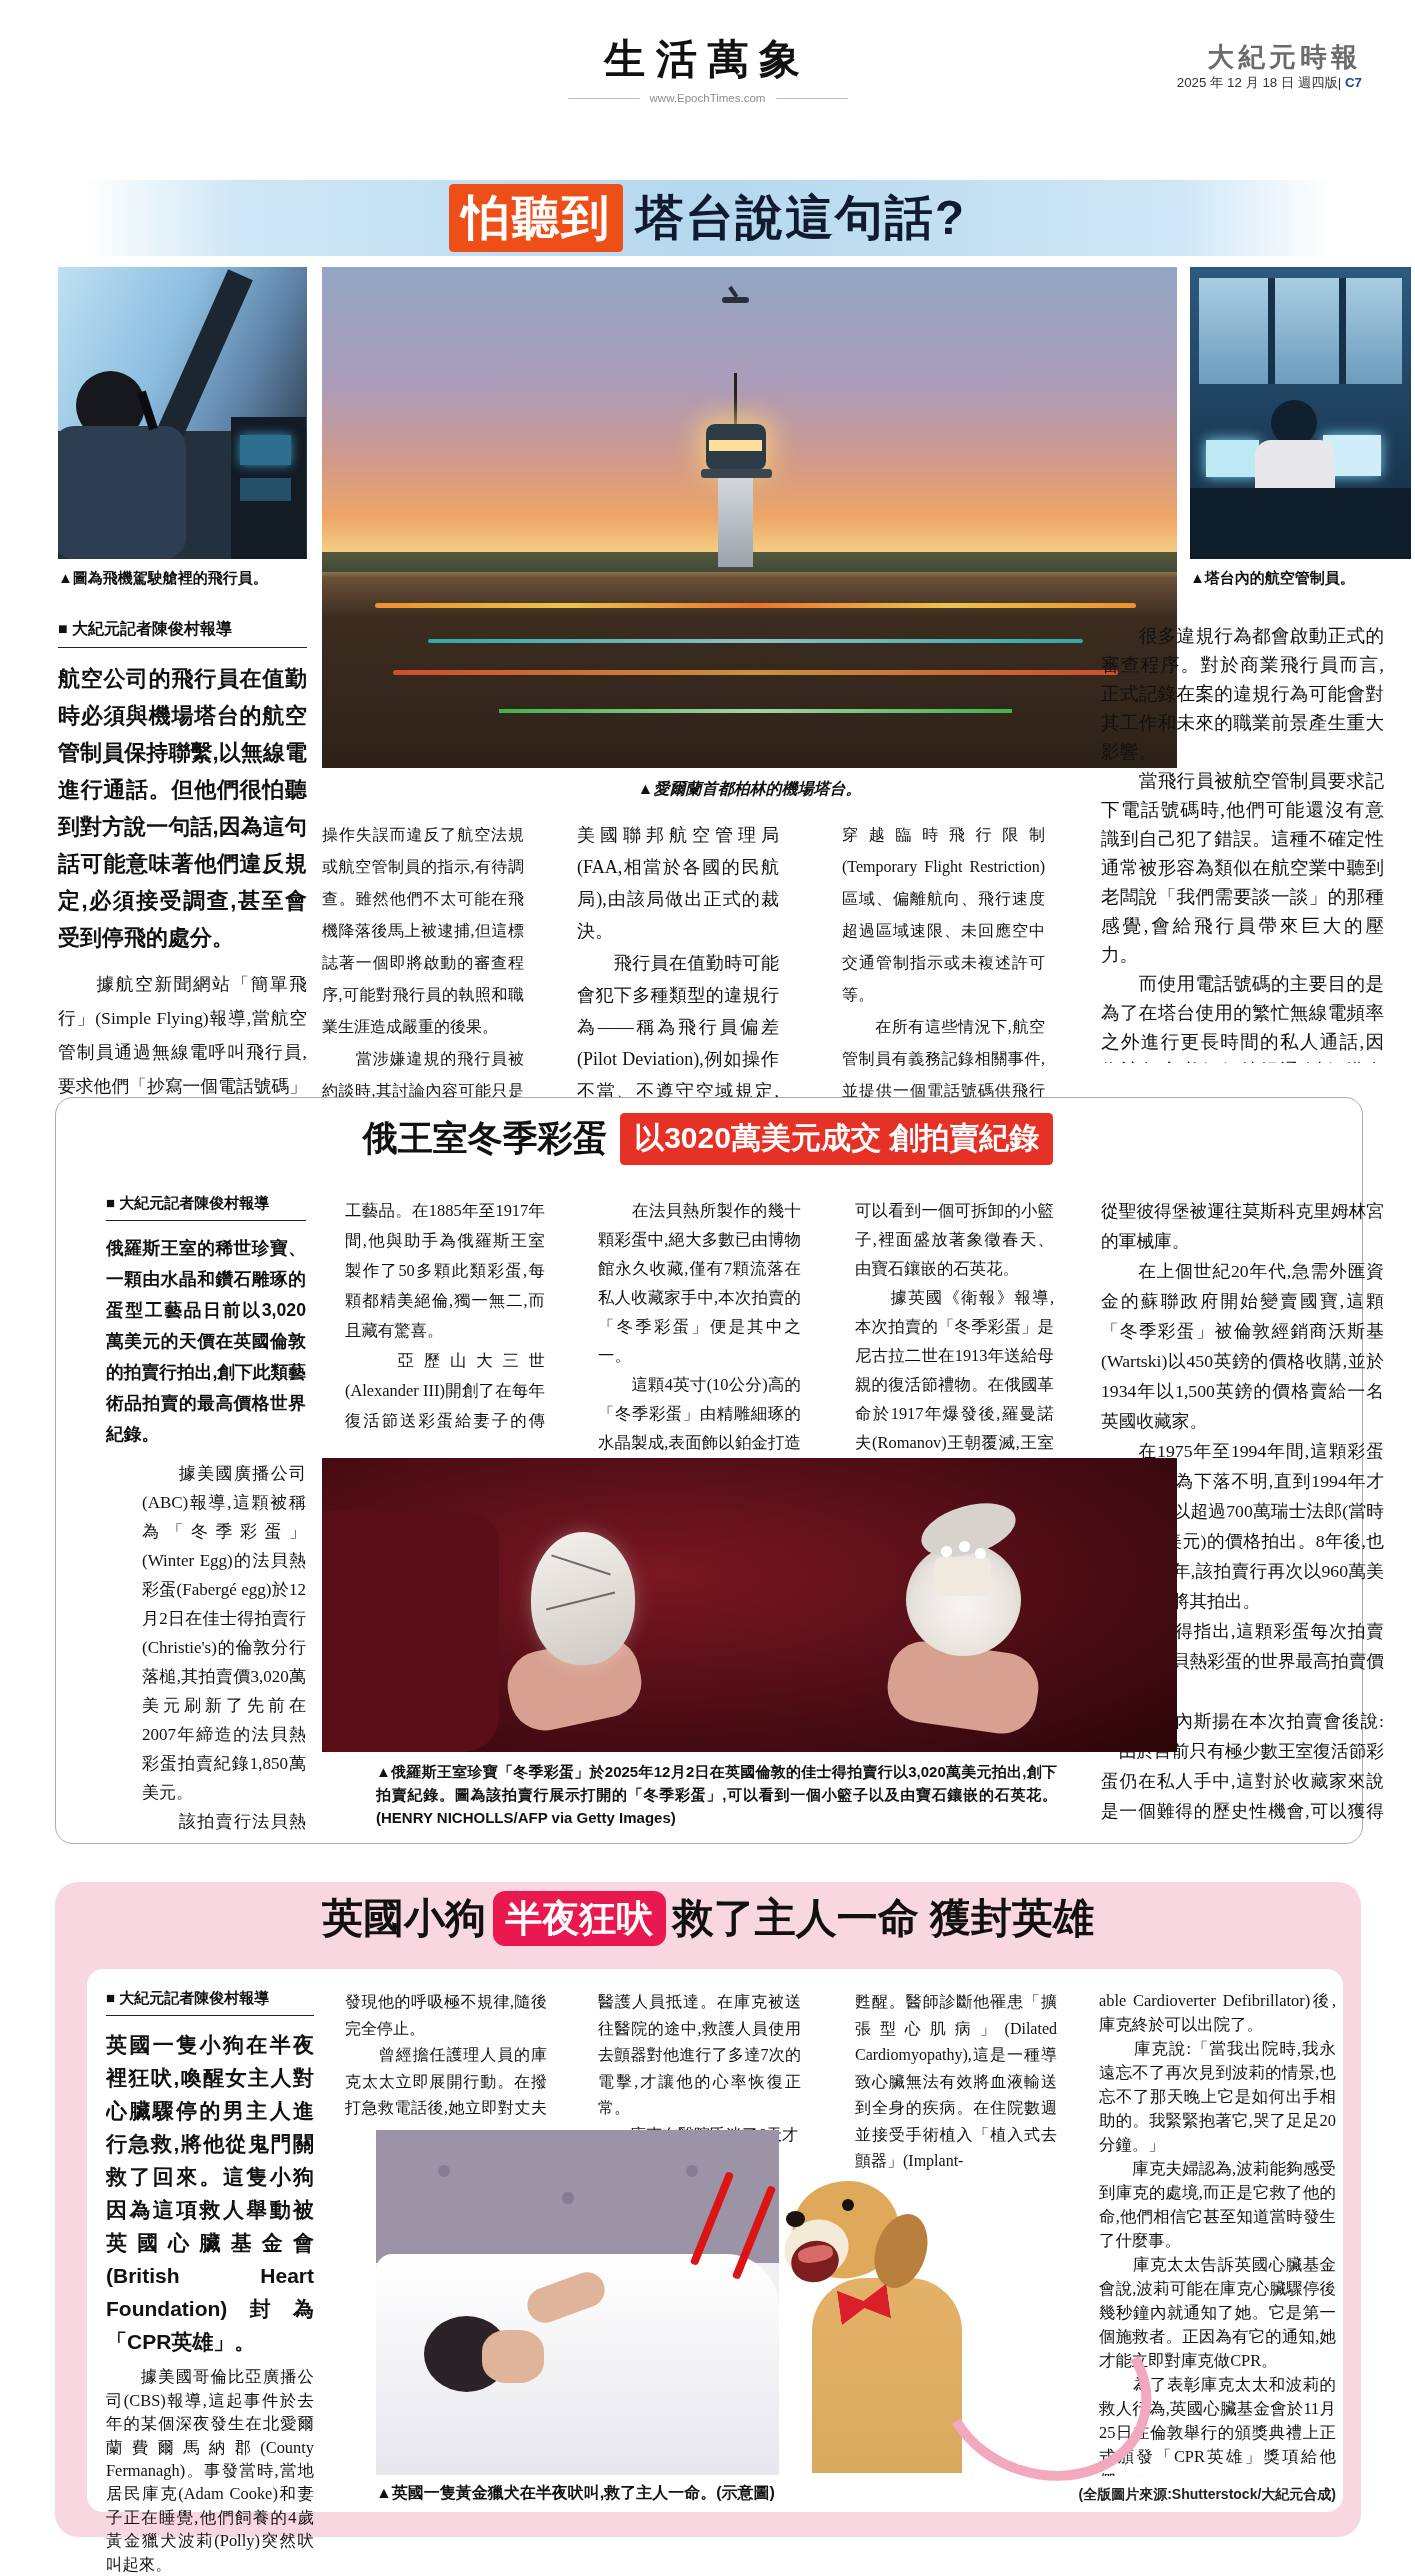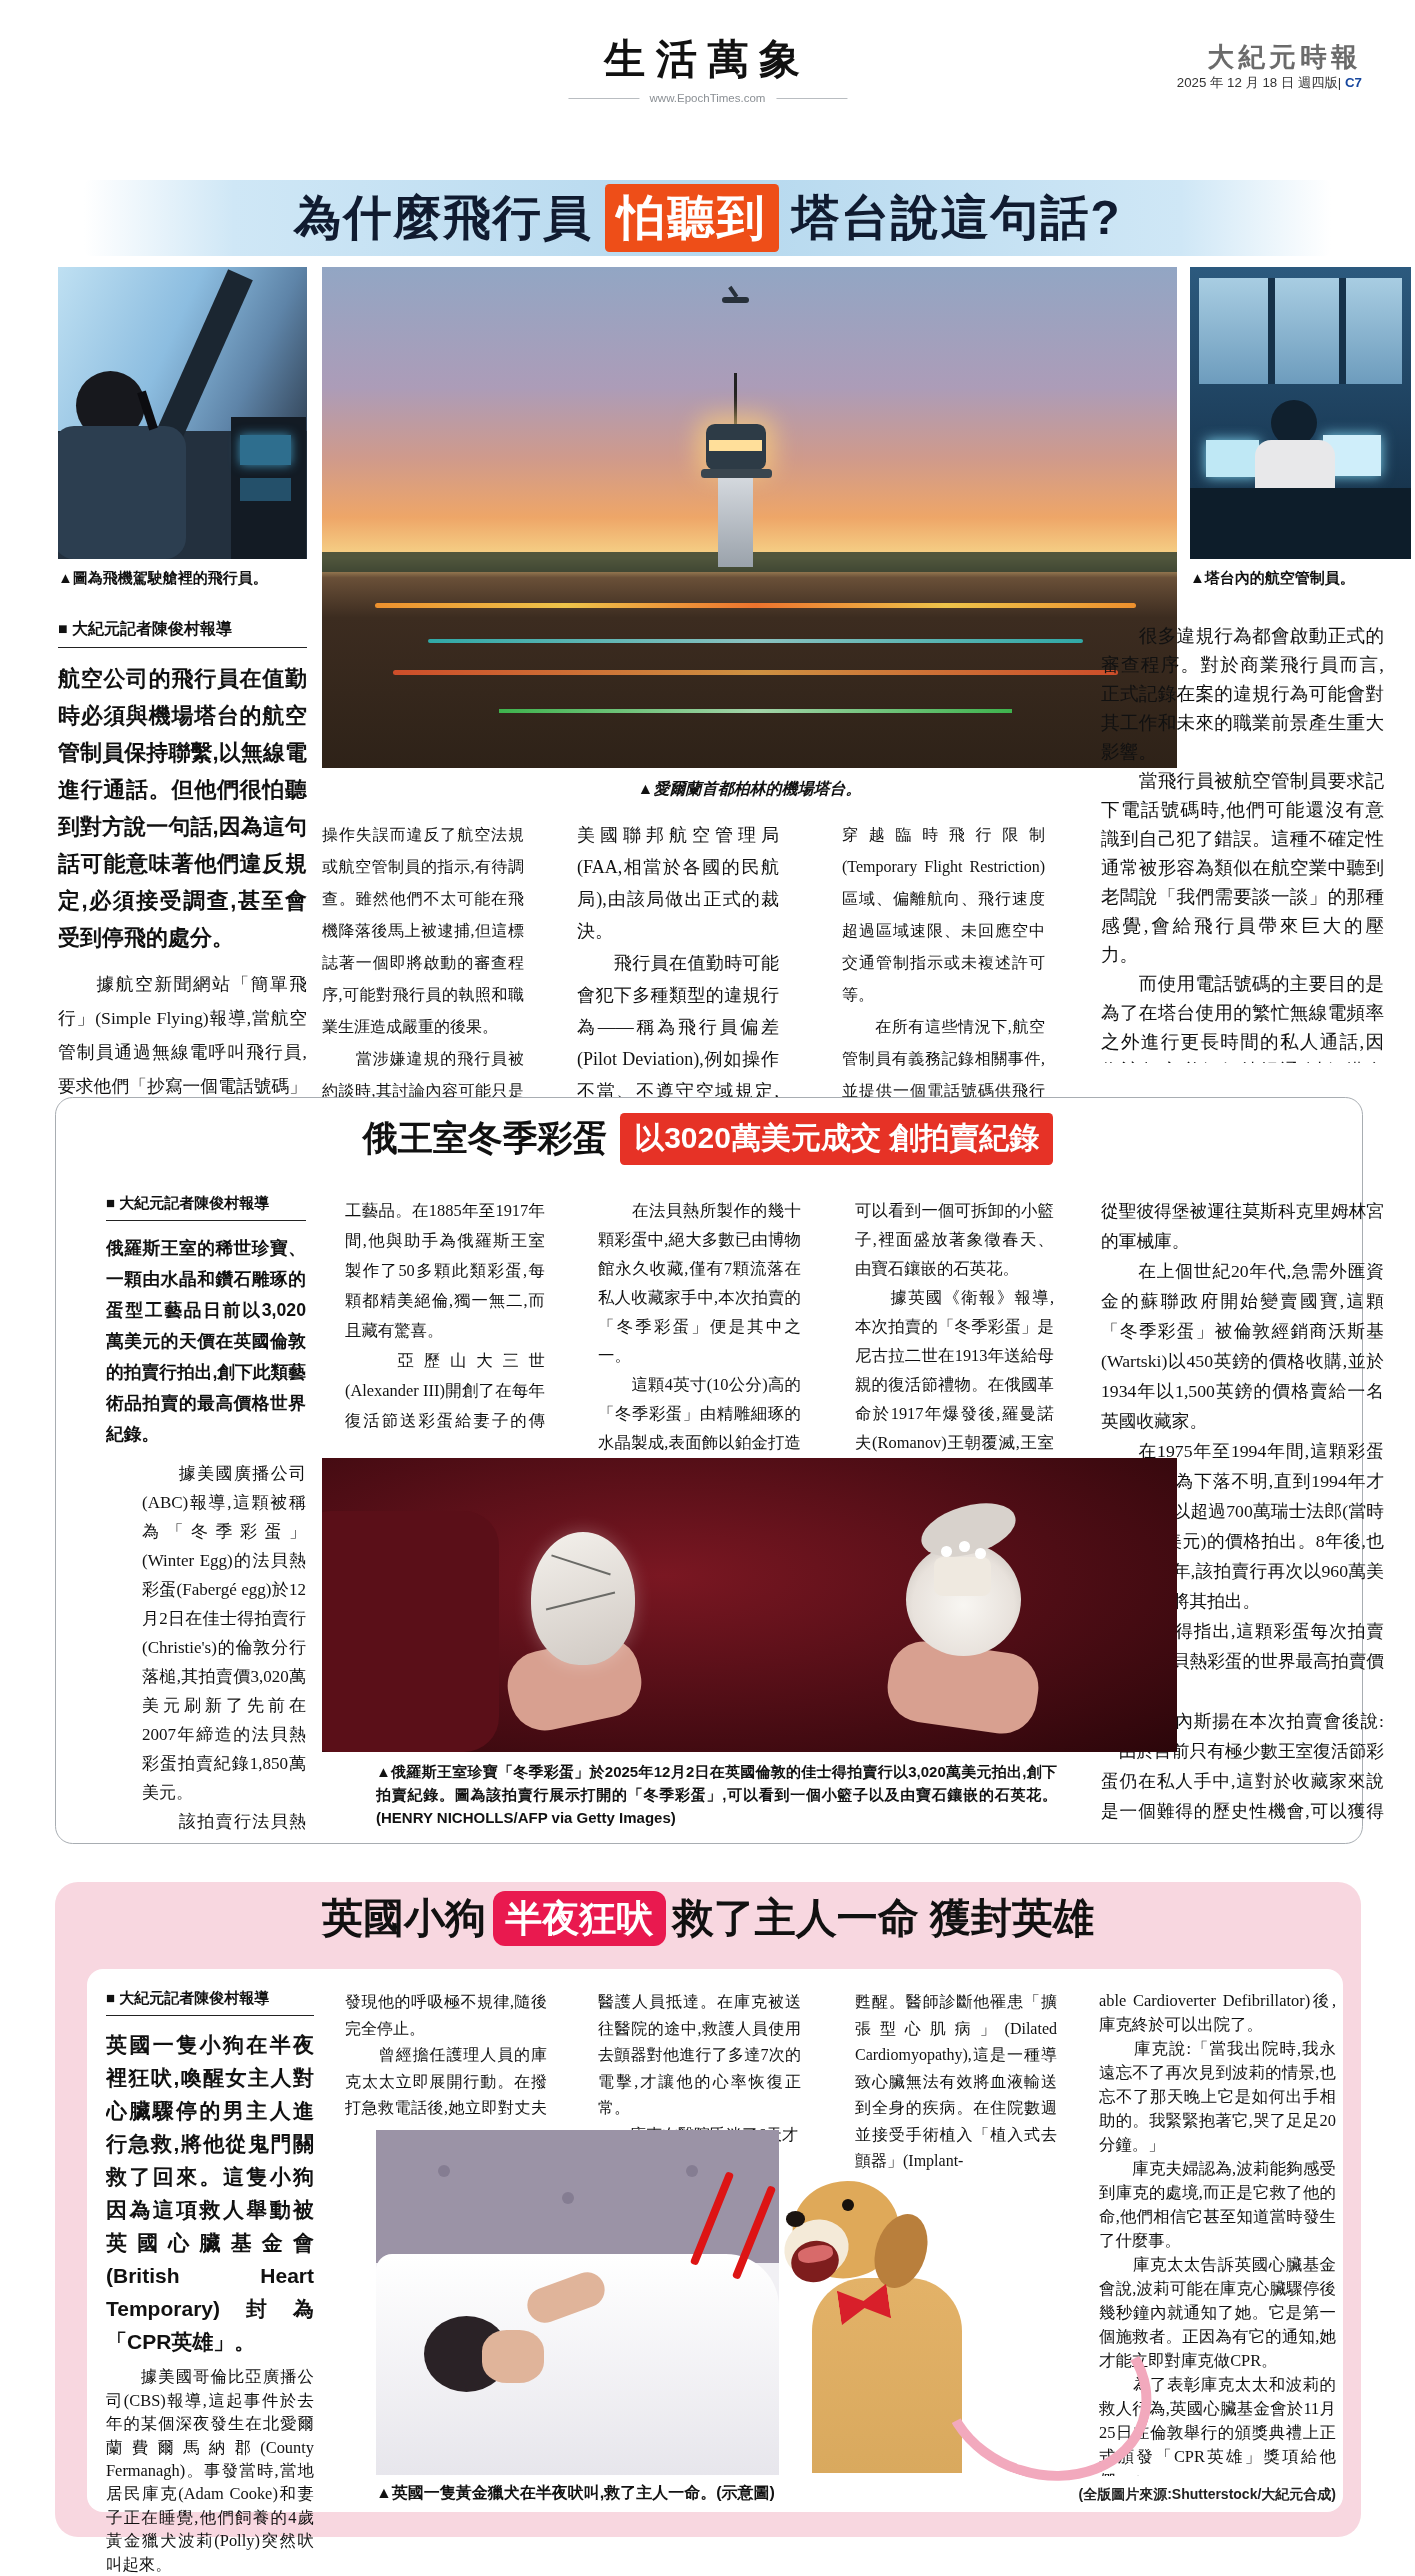--- a/index.html
+++ b/index.html
@@ -50,21 +50,20 @@
     <span>www.EpochTimes.com</span>
     <div class="wline"></div>
   </div>
   <div class="abs logo">大紀元時報</div>
   <div class="abs dateline">
     <span>2025 年 12 月 18 日 週四版|</span>
     <span class="pageno">C7</span>
   </div>
 
   <div class="abs h1band">
-    <span class="h1t">為什麼飛行員</span>
     <span class="h1t hlbox" style="background:#ee4e18;">怕聽到</span>
     <span class="h1t">塔台說這句話?</span>
   </div>
 
   <div class="abs ph" style="left:58px;top:267px;width:249px;height:292px;background:#23303e;">
     <div class="shape" style="left:0;top:0;width:249px;height:164px;background:linear-gradient(115deg,#bfe0f2 0%,#8cbde0 45%,#5e84a8 75%,#34465a 100%);"></div>
     <div class="shape" style="left:133px;top:0;width:26.5px;height:177px;background:#1b2631;transform:rotate(24deg);"></div>
     <div class="shape" style="left:17.7px;top:104px;width:69px;height:69px;border-radius:50%;background:#17181d;"></div>
     <div class="shape" style="left:-5.3px;top:159px;width:133px;height:133px;border-radius:21px;background:#2c3e50;"></div>
     <div class="shape" style="left:85px;top:124px;width:8.8px;height:39px;background:#0c0c10;transform:rotate(-18deg);"></div>
@@ -161,21 +160,21 @@
 
   <div class="abs box3"></div>
   <div class="abs panel3"></div>
   <div class="abs h3row">
     <span class="h3t">英國小狗</span>
     <span class="h3box">半夜狂吠</span>
     <span class="h3t">救了主人一命 獲封英雄</span>
   </div>
   <div class="abs" style="left:106px;top:1989px;width:208px;">
     <div class="byline" style="font-size:15px;">■ 大紀元記者陳俊村報導</div>
-    <div class="txt sans" style="font-size:21px;line-height:33px;font-weight:bold;">英國一隻小狗在半夜裡狂吠,喚醒女主人對心臟驟停的男主人進行急救,將他從鬼門關救了回來。這隻小狗因為這項救人舉動被英國心臟基金會(British Heart Temporary)封為「CPR英雄」。</div>
+    <div class="txt sans" style="font-size:21px;line-height:33px;font-weight:bold;">英國一隻小狗在半夜裡狂吠,喚醒女主人對心臟驟停的男主人進行急救,將他從鬼門關救了回來。這隻小狗因為這項救人舉動被英國心臟基金會(British Heart Foundation)封為「CPR英雄」。</div>
     <div class="txt serif" style="margin-top:7px;font-size:16.4px;line-height:23.4px;height:265px;">　　據美國哥倫比亞廣播公司(CBS)報導,這起事件於去年的某個深夜發生在北愛爾蘭費爾馬納郡(County Fermanagh)。事發當時,當地居民庫克(Adam Cooke)和妻子正在睡覺,他們飼養的4歲黃金獵犬波莉(Polly)突然吠叫起來。
 　　波莉平時都安靜地睡過整夜,但這次卻發出異常的吠叫聲,驚醒了睡夢中的庫克太太。她轉身看向睡在身旁的丈夫時,</div>
   </div>
   <div class="abs txt serif" style="left:345px;top:1989px;width:202px;height:133px;font-size:16px;line-height:26.5px;">發現他的呼吸極不規律,隨後完全停止。
 　　曾經擔任護理人員的庫克太太立即展開行動。在撥打急救電話後,她立即對丈夫實施心肺復甦術(CPR),直到</div>
   <div class="abs txt serif" style="left:598px;top:1989px;width:203px;height:173px;font-size:16px;line-height:26.5px;">醫護人員抵達。在庫克被送往醫院的途中,救護人員使用去顫器對他進行了多達7次的電擊,才讓他的心率恢復正常。
 　　庫克在醫院昏迷了6天才</div>
   <div class="abs txt serif" style="left:855px;top:1989px;width:202px;height:181px;font-size:16px;line-height:26.5px;">甦醒。醫師診斷他罹患「擴張型心肌病」(Dilated Cardiomyopathy),這是一種導致心臟無法有效將血液輸送到全身的疾病。在住院數週並接受手術植入「植入式去顫器」(Implant-</div>
   <div class="abs txt serif" style="left:1099px;top:1989px;width:237px;height:487px;font-size:16.4px;line-height:24px;">able Cardioverter Defibrillator)後,庫克終於可以出院了。
 　　庫克說:「當我出院時,我永遠忘不了再次見到波莉的情景,也忘不了那天晚上它是如何出手相助的。我緊緊抱著它,哭了足足20分鐘。」

